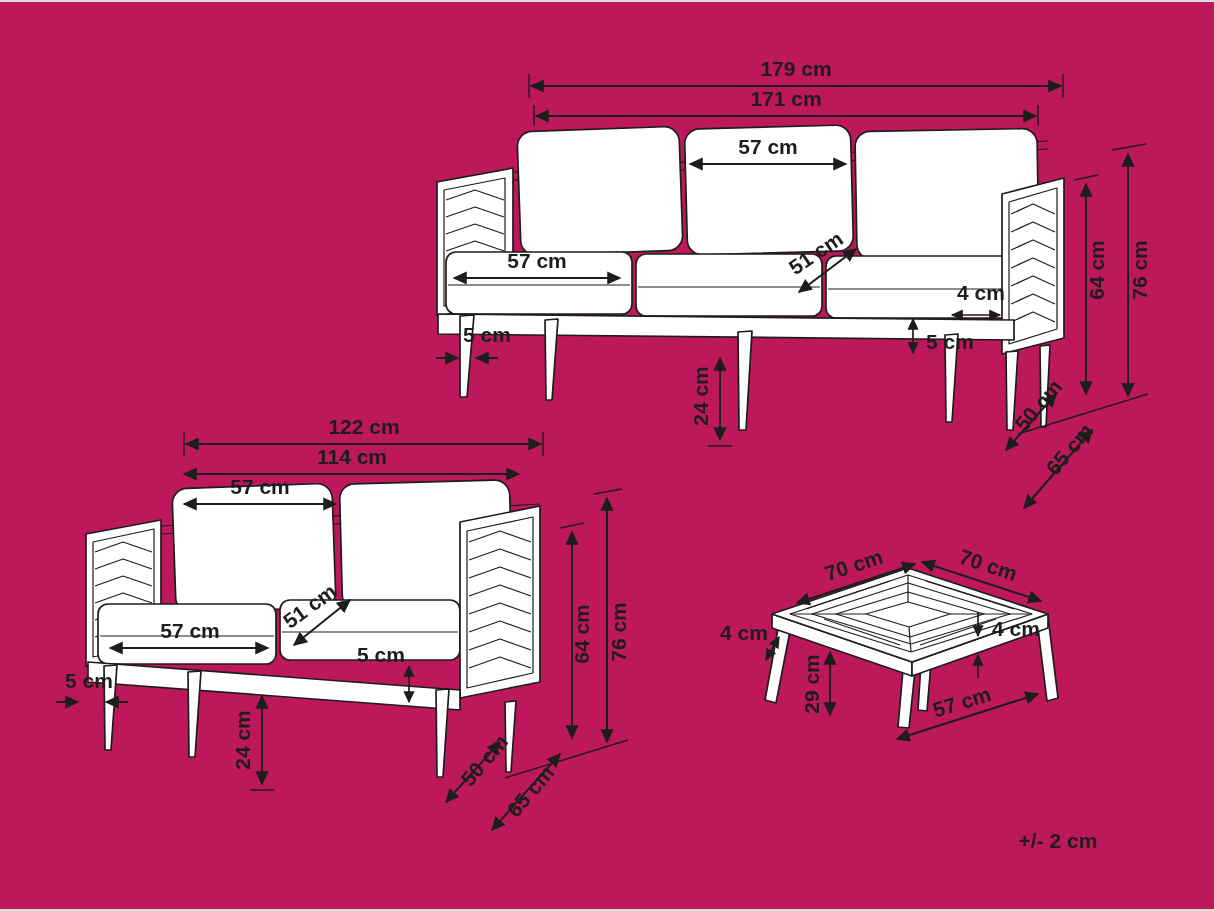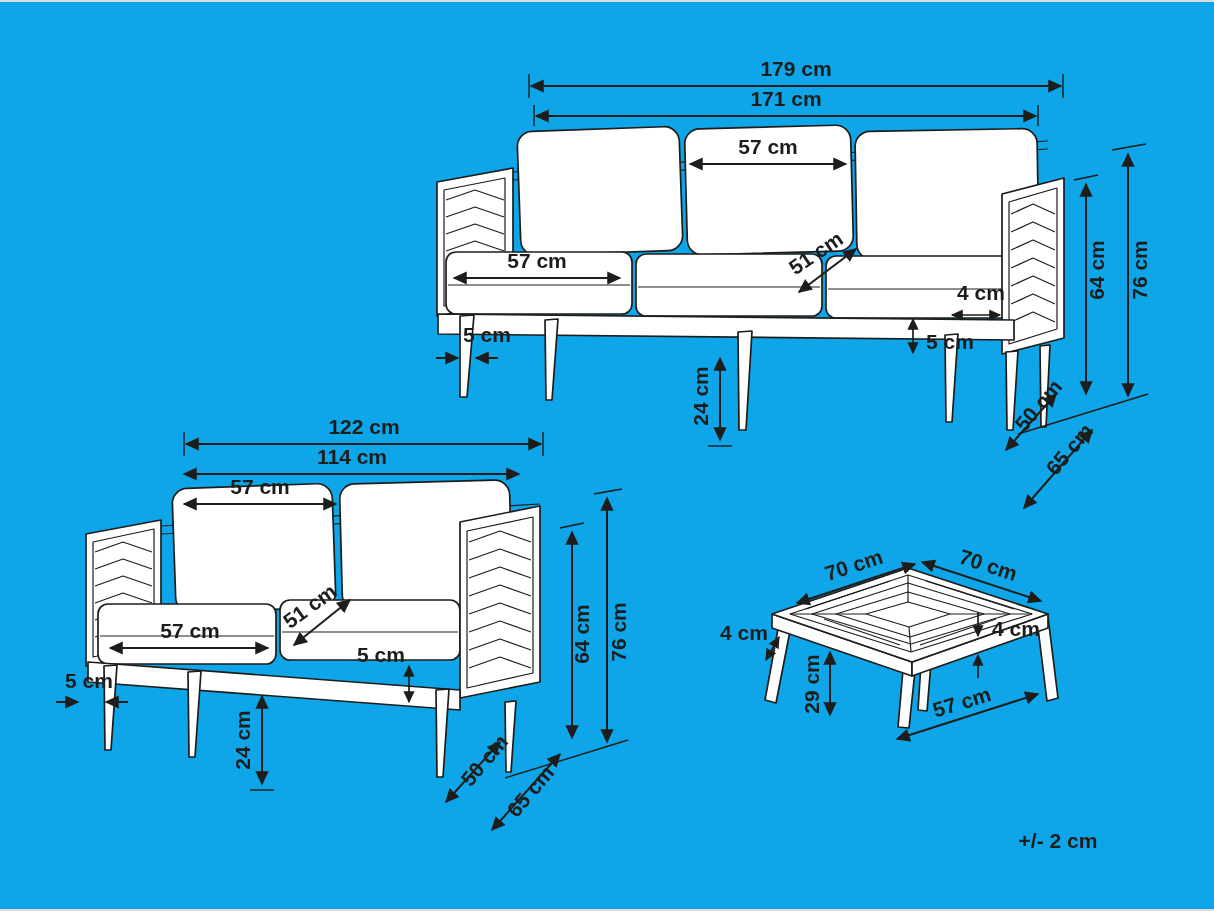--- a/index.html
+++ b/index.html
@@ -1,17 +1,17 @@
 <!DOCTYPE html>
 <html><head>
 <meta charset="utf-8">
 <style>
   * { margin:0; padding:0; box-sizing:border-box; }
   html,body { background:#ffffff; }
-  .canvas { position:relative; width:1214px; height:911px; background:#0ea5e9;
+  .canvas { position:relative; width:1214px; height:911px; background:#be185d;
             border-top:2px solid #dcdcdc; border-bottom:2px solid #dcdcdc; overflow:hidden; }
   svg { display:block; }
   .outline { fill:#ffffff; stroke:#1d1d1b; stroke-width:1.7; stroke-linejoin:round; }
   .thin    { fill:none; stroke:#1d1d1b; stroke-width:1.2; stroke-linejoin:round; }
   .dim     { fill:none; stroke:#1d1d1b; stroke-width:2; }
   .dim.s   { stroke-width:1.7; }
   .ext     { fill:none; stroke:#1d1d1b; stroke-width:1.4; }
   .lbl     { font-family:"Liberation Sans", sans-serif; font-weight:700; font-size:21px; fill:#1d1d1b; }
 </style>
 </head>

